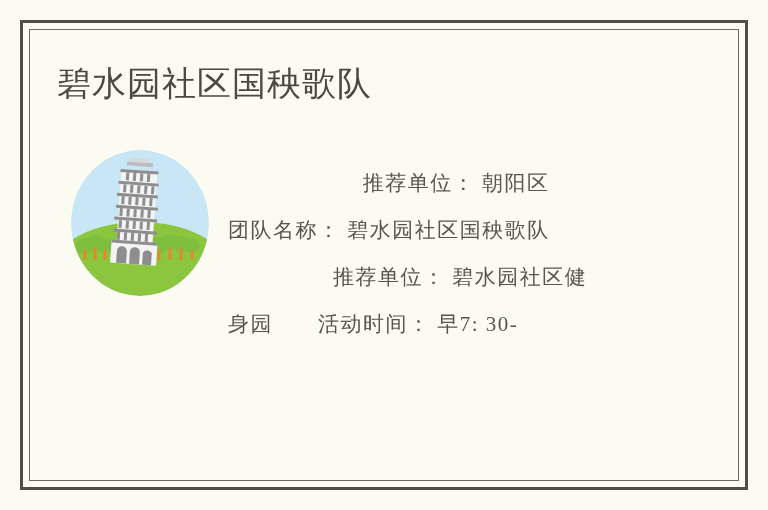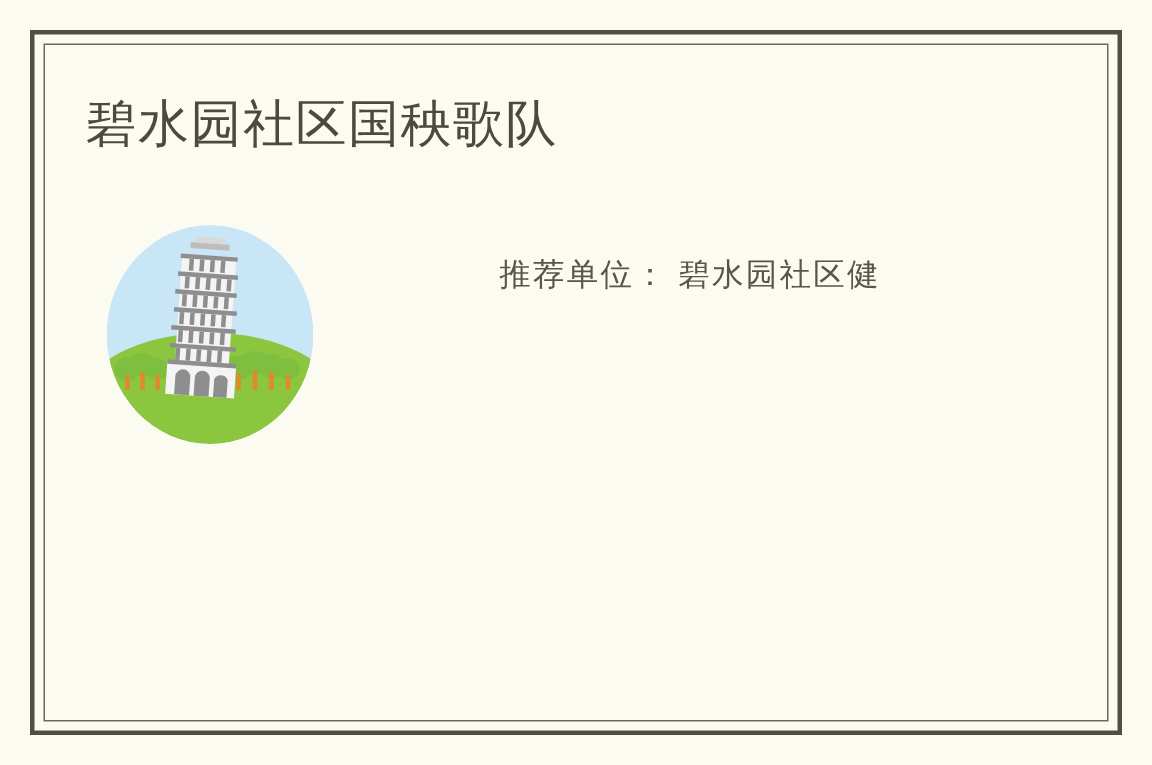--- a/index.html
+++ b/index.html
@@ -191,16 +191,19 @@
             <rect x="73" y="83" width="3" height="8"></rect>
 
             <rect x="40" y="91" width="46" height="3"></rect>
           </g>
         </g>
       </g>
     </svg>
   </div>
 
   <div class="info-block">
+    <span class="info-line c indent-1">推荐单位： 朝阳区</span>
+    <span class="info-line l indent-2">团队名称： 碧水园社区国秧歌队</span>
     <span class="info-line c indent-3">推荐单位： 碧水园社区健</span>
+    <span class="info-line l indent-4">身园　　活动时间： 早7: 30-</span>
   </div>
 
 </div>
 
 </body></html>

